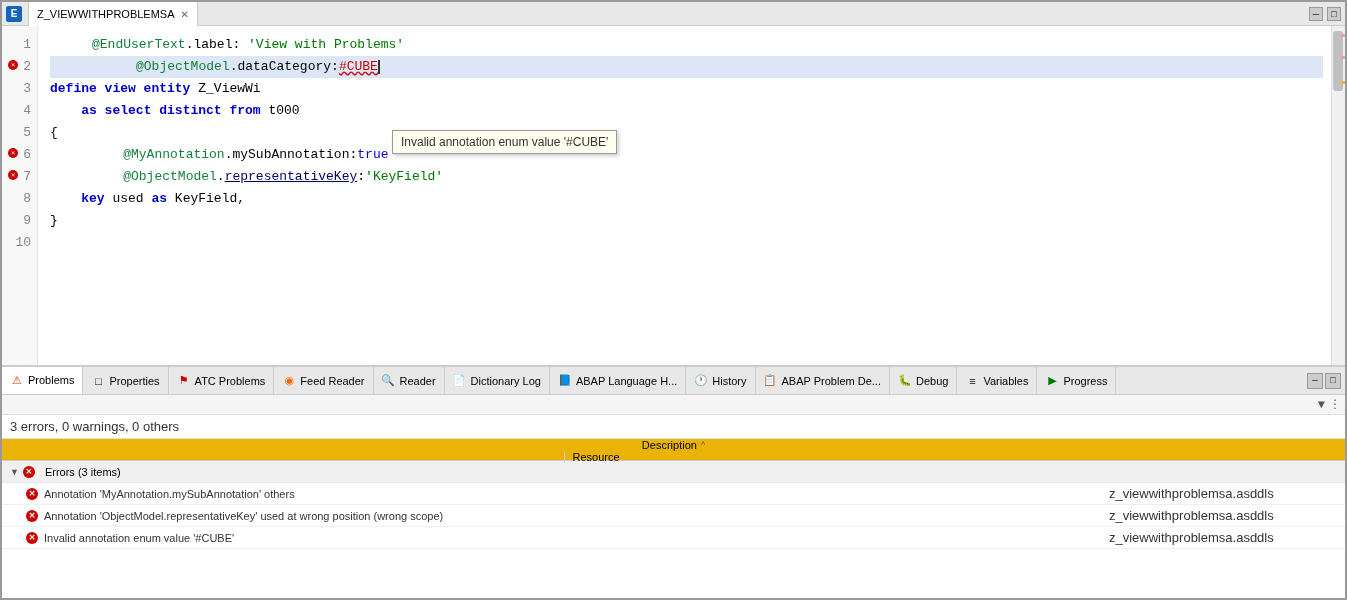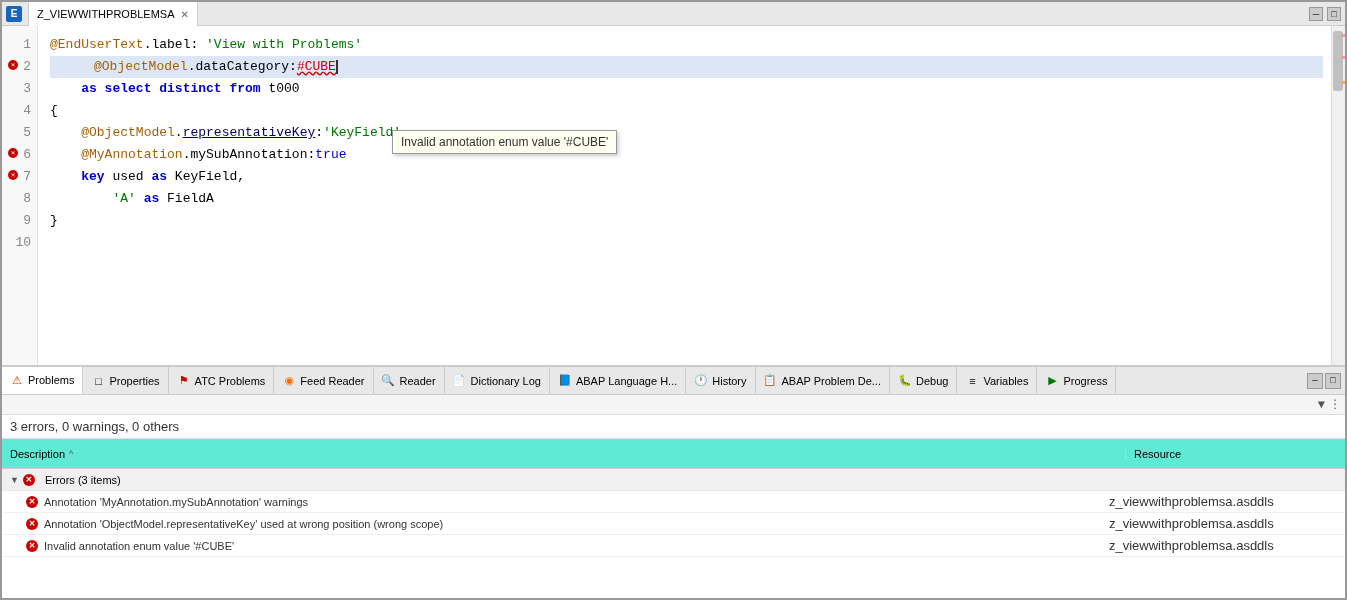--- a/index.html
+++ b/index.html
@@ -116,21 +116,21 @@
       position: relative;
     }
 
     .code-line.highlighted {
       background: #dce6f5;
       padding-left: 44px;
     }
 
     
     .kw { color: #0000cc; font-weight: bold; }
-    .annot { color: #a16207; }
+    .annot { color: #15803d; margin-left: 42px; }
     .string { color: #007700; }
     .annot-key { color: #000000; }
     .underline { text-decoration: underline; }
     .blue-text { color: #0000cc; }
     .red-text { color: #cc0000; }
     .error-underline { text-decoration: underline wavy #cc0000; }
 
     
     .tooltip {
       position: absolute;
@@ -255,27 +255,28 @@
     }
 
     .problems-table {
       flex: 1;
       overflow-y: auto;
       background: white;
     }
 
     .table-header {
       display: flex;
-      background: #5eead4;
+      background: #eab308;
       border-bottom: 1px solid #ccc;
       font-size: 11px;
       font-family: Arial, sans-serif;
       font-weight: normal;
-      height: 30px;
-      align-items: center;
+      height: 22px;
+      align-items: center;
+      flex-direction: column;
     }
 
     .col-desc {
       flex: 1;
       padding: 0 8px;
       display: flex;
       align-items: center;
       gap: 4px;
     }
 
@@ -394,44 +395,44 @@
     <div class="code-area">
 
       <div class="code-line">
         <span class="annot">@EndUserText</span><span>.</span><span class="annot-key">label</span><span>: </span><span class="string">'View with Problems'</span>
       </div>
 
       <div class="code-line highlighted">
         <span class="annot">@ObjectModel</span><span>.</span><span class="annot-key">dataCategory</span><span>:</span><span class="red-text error-underline">#CUBE</span><span style="border-left:2px solid #333;display:inline-block;height:14px;vertical-align:middle;"></span>
       </div>
 
+      <div class="code-line">
+        <span class="kw">define view entity</span><span> Z_ViewWi</span>
+      </div>
 
       <div class="code-line">
         <span>&nbsp;&nbsp;&nbsp;&nbsp;</span><span class="kw">as select distinct from</span><span> t000</span>
       </div>
 
       <div class="code-line">
         <span>{</span>
       </div>
 
       <div class="code-line">
+        <span>&nbsp;&nbsp;&nbsp;&nbsp;</span><span class="annot">@MyAnnotation</span><span>.</span><span class="annot-key">mySubAnnotation</span><span>:</span><span class="blue-text">true</span>
+      </div>
+
+      <div class="code-line">
         <span>&nbsp;&nbsp;&nbsp;&nbsp;</span><span class="annot">@ObjectModel</span><span>.</span><span class="annot-key underline" style="color:#000066;">representativeKey</span><span>:</span><span class="string">'KeyField'</span>
       </div>
 
       <div class="code-line">
-        <span>&nbsp;&nbsp;&nbsp;&nbsp;</span><span class="annot">@MyAnnotation</span><span>.</span><span class="annot-key">mySubAnnotation</span><span>:</span><span class="blue-text">true</span>
-      </div>
-
-      <div class="code-line">
         <span>&nbsp;&nbsp;&nbsp;&nbsp;</span><span class="kw">key</span><span> used </span><span class="kw">as</span><span> KeyField,</span>
       </div>
 
-      <div class="code-line">
-        <span>&nbsp;&nbsp;&nbsp;&nbsp;&nbsp;&nbsp;&nbsp;&nbsp;</span><span class="string">'A'</span><span> </span><span class="kw">as</span><span> FieldA</span>
-      </div>
 
       <div class="code-line">
         <span>}</span>
       </div>
     </div>
 
     <div class="scrollbar-area">
       <div class="scrollbar-thumb"></div>
       <div class="scrollbar-mark" style="top:8px;background:#ff9999;"></div>
       <div class="scrollbar-mark" style="top:30px;background:#ff9999;"></div>
@@ -524,21 +525,21 @@
 
     <div class="error-group">
       <div class="group-header">
         <span class="chevron">▼</span>
         <span class="error-icon">✕</span>
         <span>Errors (3 items)</span>
       </div>
 
       <div class="error-row">
         <span class="error-icon">✕</span>
-        <span class="error-text">Annotation 'MyAnnotation.mySubAnnotation' warnings</span>
+        <span class="error-text">Annotation 'MyAnnotation.mySubAnnotation' others</span>
         <span class="resource-text">z_viewwithproblemsa.asddls</span>
       </div>
 
       <div class="error-row">
         <span class="error-icon">✕</span>
         <span class="error-text">Annotation 'ObjectModel.representativeKey' used at wrong position (wrong scope)</span>
         <span class="resource-text">z_viewwithproblemsa.asddls</span>
       </div>
 
       <div class="error-row">

